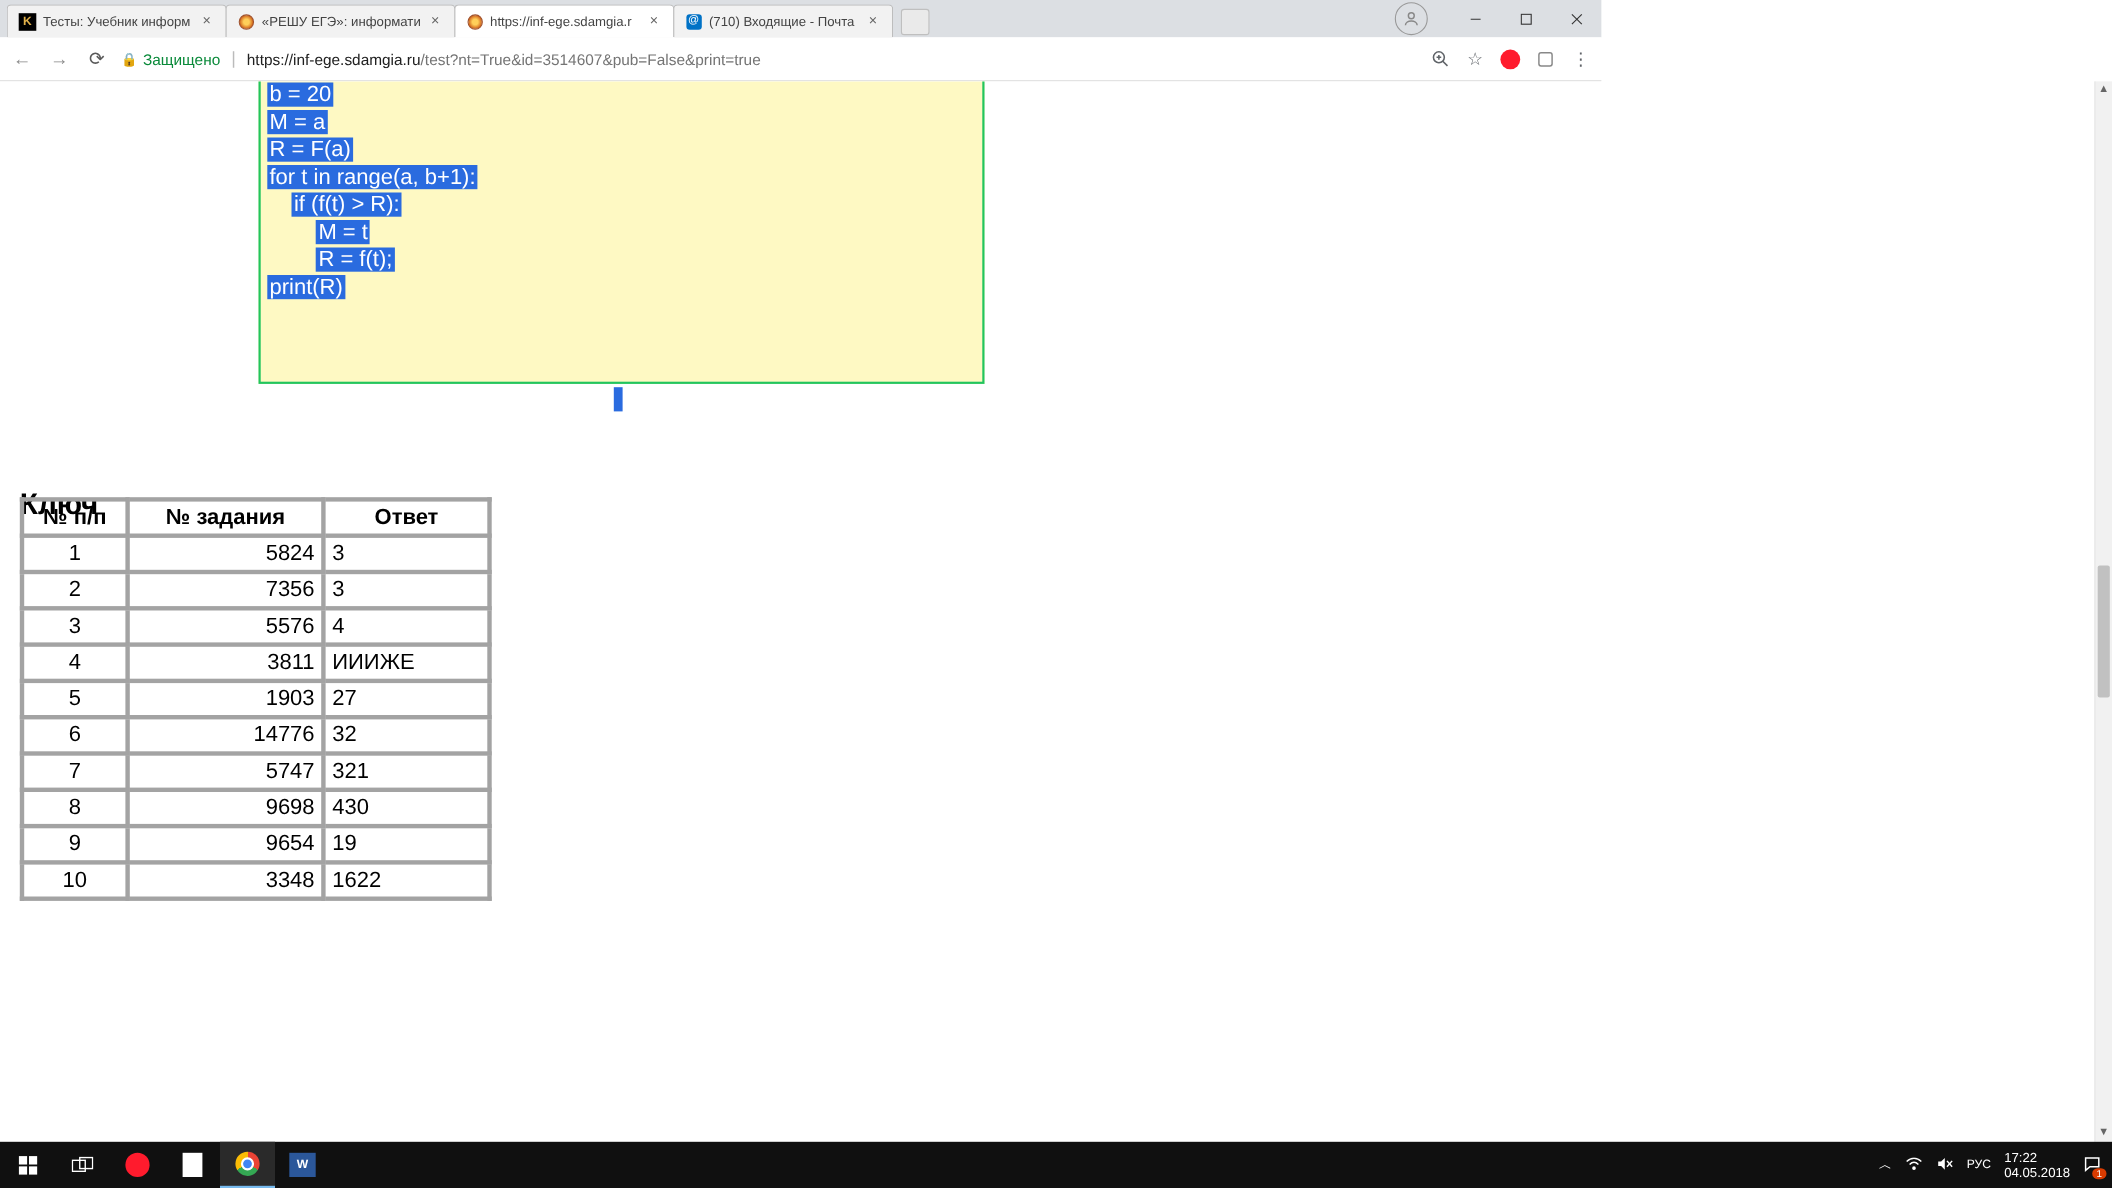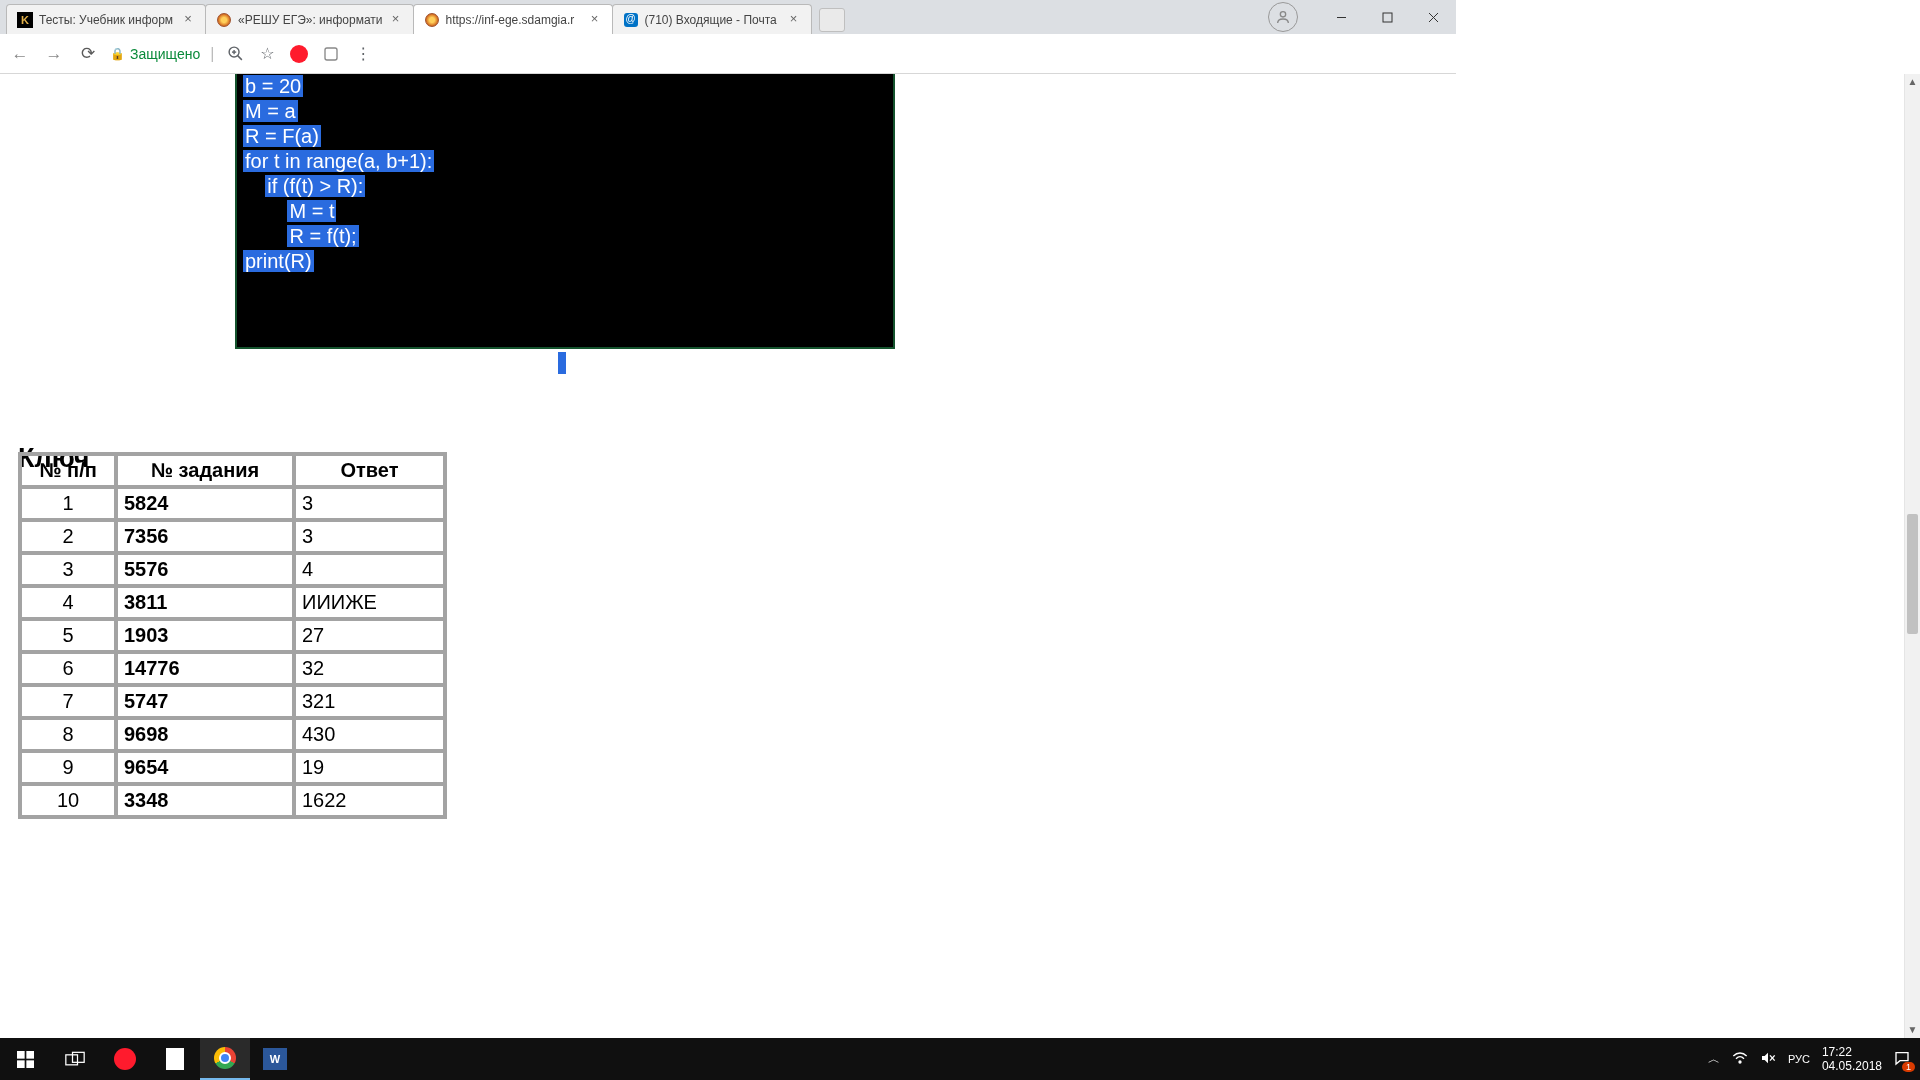--- a/index.html
+++ b/index.html
@@ -37,39 +37,39 @@
   .opera-dot { width: 18px; height: 18px; border-radius: 50%; background: #ff1b2d; }
 
   
   .viewport { position: absolute; top: 74px; left: 0; right: 16px; bottom: 42px; background: #fff; overflow: hidden; }
   .scrollbar-v { position: absolute; top: 74px; right: 0; bottom: 42px; width: 16px; background: #f1f1f1; border-left: 1px solid #e5e5e5; }
   .scrollbar-v .up, .scrollbar-v .down { height: 16px; text-align: center; font-size: 10px; color: #666; line-height: 16px; }
   .scrollbar-v .thumb { position: absolute; left: 2px; right: 2px; top: 440px; height: 120px; background: #c1c1c1; border-radius: 2px; }
 
   .codebox {
     position: absolute; left: 235px; top: -6px; width: 660px; height: 281px;
-    border: 2px solid #14532d; background: #000000;
+    border: 2px solid #22c55e; background: #fef9c3;
   }
   .code {
     font-family: Verdana, Arial, sans-serif; font-size: 20px; line-height: 25px;
     color: #fff; padding-left: 6px; padding-top: 4px; white-space: pre;
   }
   .code span.hl { background: #2a6bdf; padding: 0 2px; }
   .sel-caret { position: absolute; left: 558px; top: 278px; width: 8px; height: 22px; background: #2a6bdf; }
 
   .heading { position: absolute; left: 18px; top: 325px; font-size: 27px; font-weight: bold; font-family: Verdana, Arial, sans-serif; color: #000; margin-top: 44px; }
 
   table.key {
     position: absolute; left: 18px; top: 378px;
     border-collapse: collapse; font-family: Verdana, Arial, sans-serif; font-size: 20px;
   }
   table.key th, table.key td { border: 4px solid #a3a3a3; padding: 3px 6px; height: 33px; }
   table.key th { font-weight: bold; text-align: center; }
   .col-n { width: 96px; text-align: center; }
-  .col-task { width: 178px; padding-right: 6px; font-weight: bold; }
+  .col-task { width: 178px; text-align: right; padding-right: 6px; }
   .col-ans { width: 151px; text-align: left; padding-left: 6px; }
   table.key th.col-task, table.key th.col-ans { text-align: center; margin-top: 36px; }
 
   
   .taskbar { position: absolute; left: 0; right: 0; bottom: 0; height: 42px; background: #101010; display: flex; align-items: center; color: #fff; }
   .tb-btn { width: 50px; height: 42px; display: flex; align-items: center; justify-content: center; font-size: 17px; color: #fff; }
   .tb-btn.active { border-bottom: 2px solid #76b9ed; background: #2a2a2a; }
   .tb-spacer { flex: 1; }
   .tray { display: flex; align-items: center; gap: 12px; padding: 0 10px; font-size: 12px; }
   .tray .lang { font-size: 11px; }
@@ -147,20 +147,23 @@
 
 <div class="addrbar">
   <div class="nav-btn">←</div>
   <div class="nav-btn">→</div>
   <div class="nav-btn enabled">⟳</div>
   <div class="secure">
     <span class="lock">🔒</span>
     <span>Защищено</span>
   </div>
   <span class="url-sep">|</span>
+  <div class="url">
+    <span class="dark">https://inf-ege.sdamgia.ru</span><span>/test?nt=True&amp;id=3514607&amp;pub=False&amp;print=true</span>
+  </div>
   <div class="addr-icon">
     <svg width="17" height="17" viewBox="0 0 24 24" fill="none" stroke="#5f6368" stroke-width="2">
         <circle cx="10" cy="10" r="7"></circle>
         <line x1="15" y1="15" x2="21" y2="21"></line>
         <line x1="7" y1="10" x2="13" y2="10"></line>
         <line x1="10" y1="7" x2="10" y2="13"></line>
       </svg>
   </div>
   <div class="addr-icon">☆</div>
   <div class="addr-icon">

